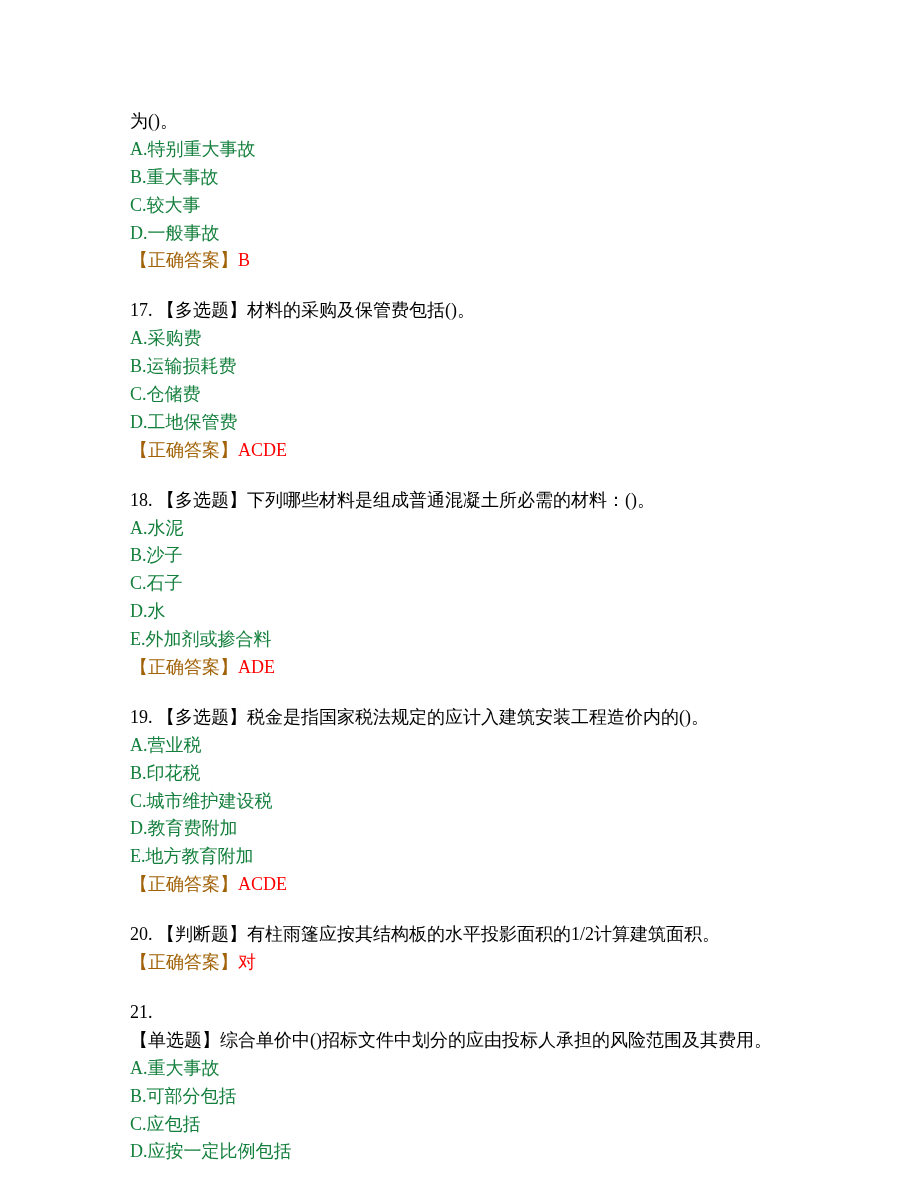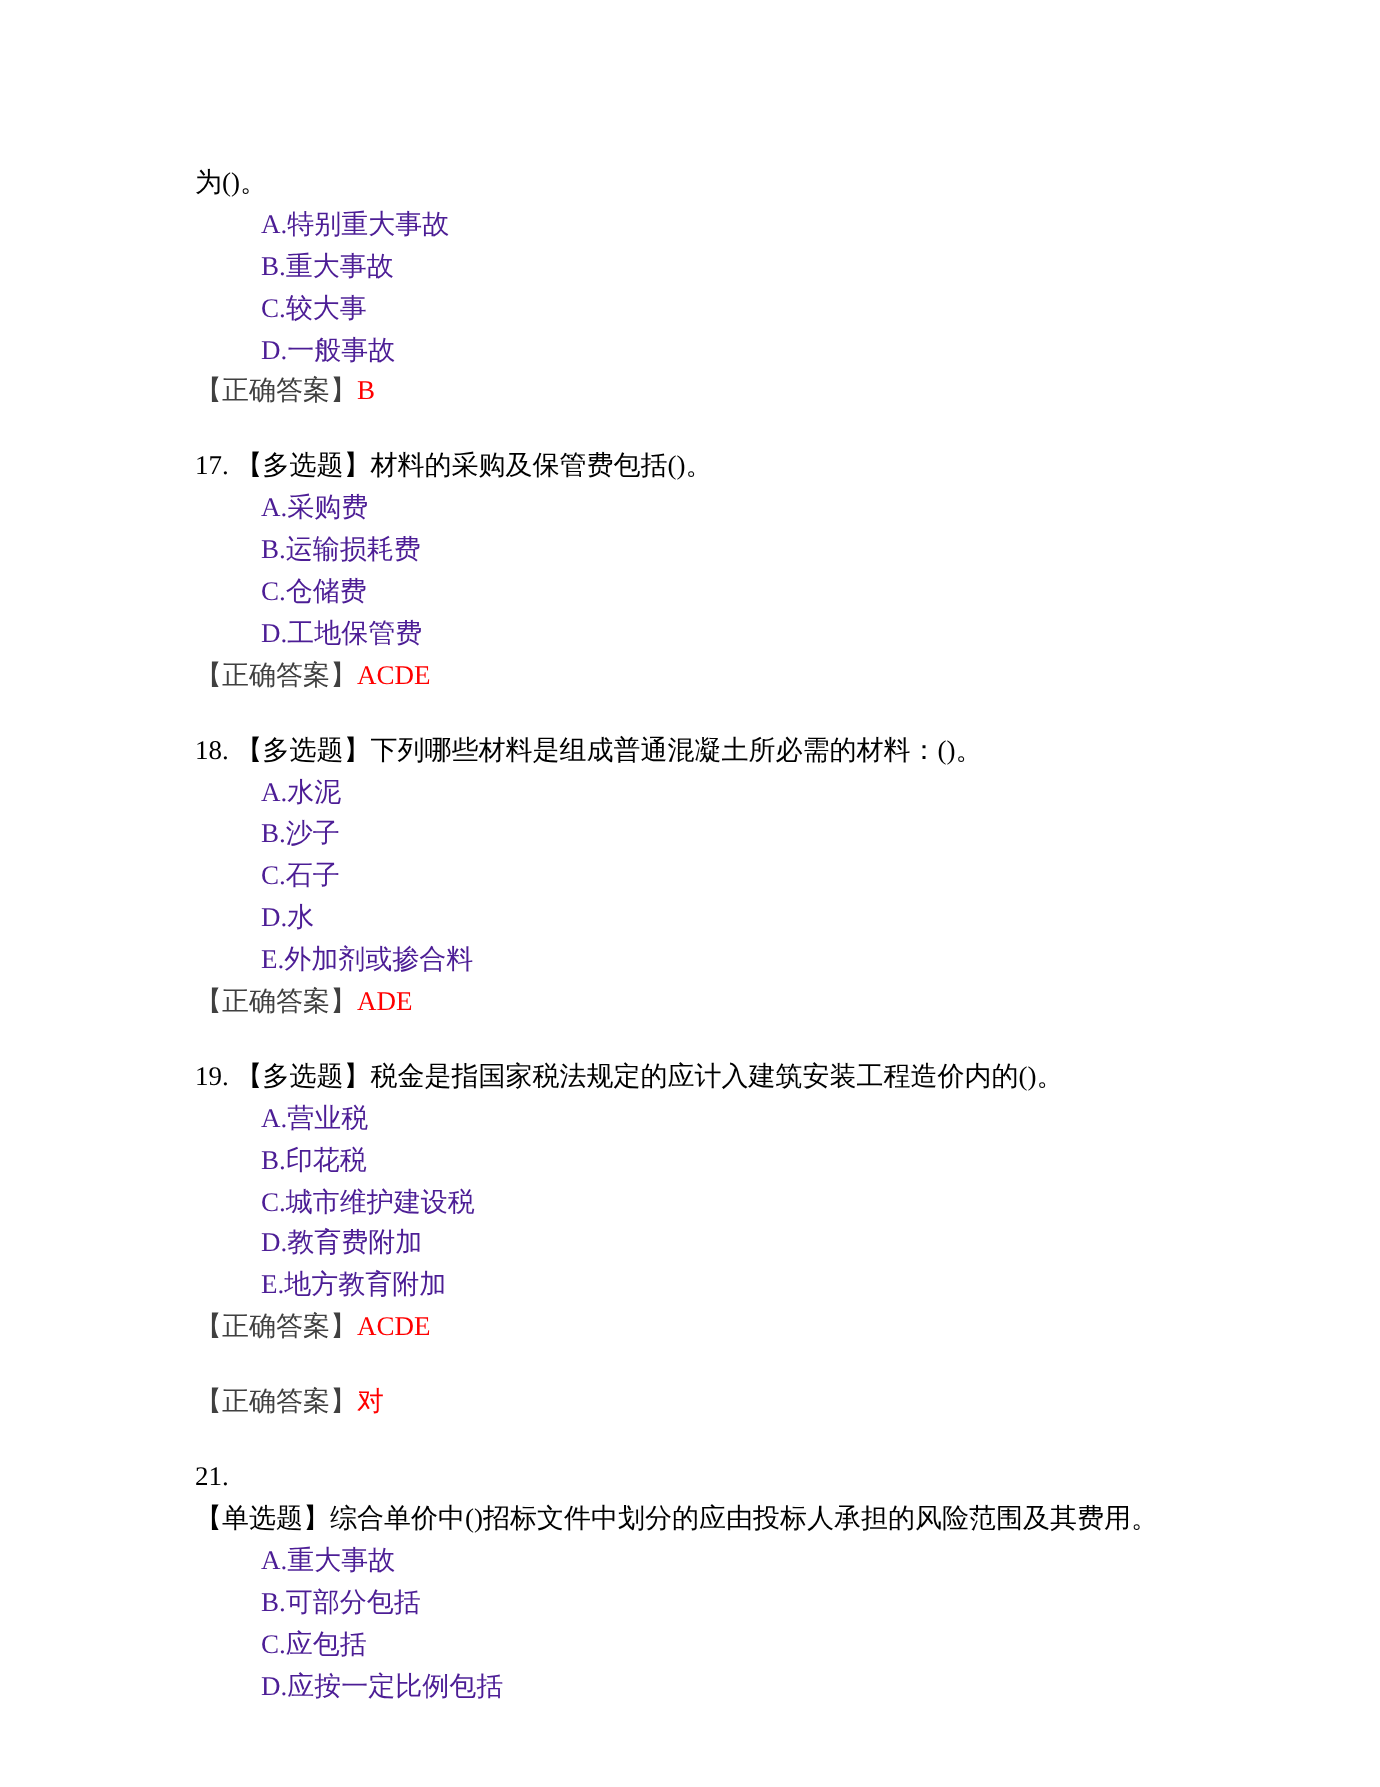--- a/index.html
+++ b/index.html
@@ -16,28 +16,27 @@
       padding: 108px 130px 60px 130px;
       width: 920px;
     }
     .question-block {
       margin-bottom: 22px;
     }
     .question-stem {
       color: #000;
     }
     .option {
-      color: #4c1d95;
-      margin-left: 44px;
+      color: #15803d;
     }
     .answer-line {
       color: #ff0000;
     }
     .answer-label {
-      color: #404040;
+      color: #a16207;
     }
     .answer-value {
       color: #ff0000;
     }
   </style>
 </head>
 <body>
 
 <div class="question-block">
   <div class="question-stem">为()。</div>
@@ -71,20 +70,21 @@
   <div class="question-stem">19. 【多选题】税金是指国家税法规定的应计入建筑安装工程造价内的()。</div>
   <div class="option">A.营业税</div>
   <div class="option">B.印花税</div>
   <div class="option">C.城市维护建设税</div>
   <div class="option">D.教育费附加</div>
   <div class="option">E.地方教育附加</div>
   <div class="answer-line"><span class="answer-label">【正确答案】</span><span class="answer-value">ACDE</span></div>
 </div>
 
 <div class="question-block">
+  <div class="question-stem">20. 【判断题】有柱雨篷应按其结构板的水平投影面积的1/2计算建筑面积。</div>
   <div class="answer-line"><span class="answer-label">【正确答案】</span><span class="answer-value">对</span></div>
 </div>
 
 <div class="question-block">
   <div class="question-stem">21.</div>
   <div class="question-stem">【单选题】综合单价中()招标文件中划分的应由投标人承担的风险范围及其费用。</div>
   <div class="option">A.重大事故</div>
   <div class="option">B.可部分包括</div>
   <div class="option">C.应包括</div>
   <div class="option">D.应按一定比例包括</div>

